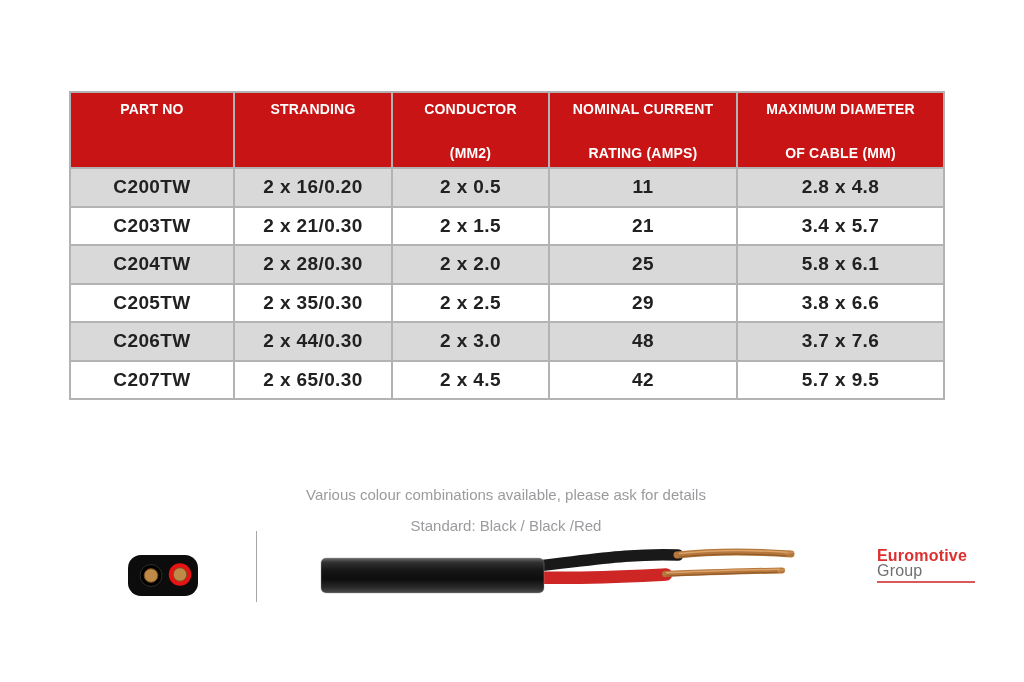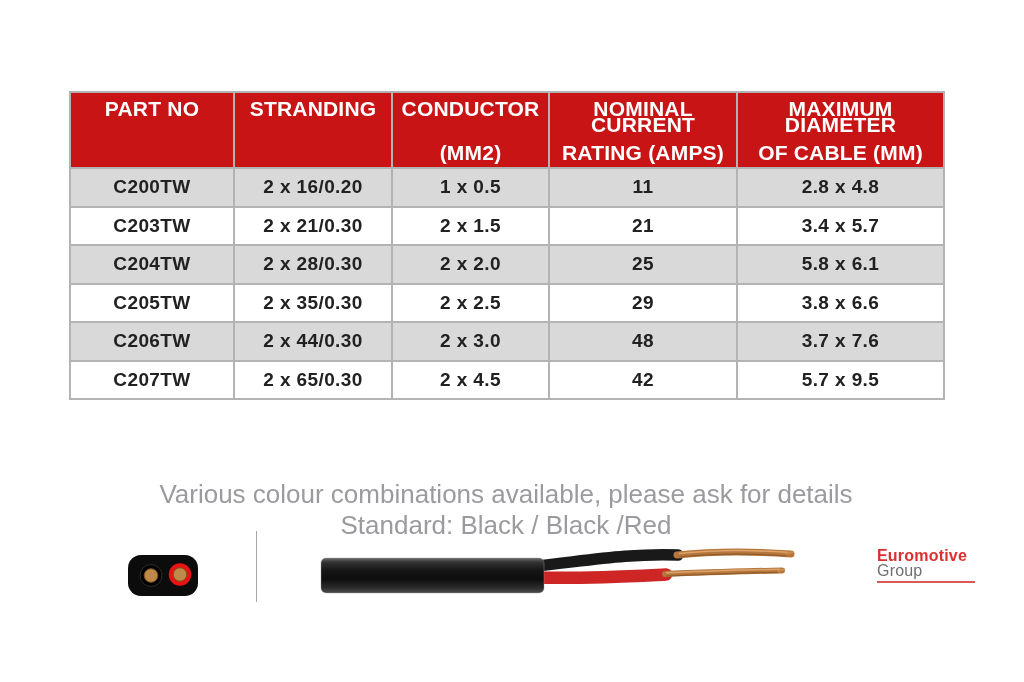--- a/index.html
+++ b/index.html
@@ -27,21 +27,21 @@
     border-collapse:collapse;
     table-layout:fixed;
   }
   table.spec th, table.spec td{
     border:2px solid var(--border-gray);
     padding:0;
   }
   table.spec th{
     background:var(--header-red);
     color:#ffffff;
-    font-size:21px;
+    font-size:14px;
     font-weight:bold;
     letter-spacing:.2px;
     height:74px;
     vertical-align:top;
   }
   .hcell{
     display:flex;flex-direction:column;justify-content:space-between;
     height:60px;padding:8px 2px 6px 2px;text-align:center;
   }
   .hline{line-height:16px;min-height:16px;}
@@ -54,21 +54,21 @@
     color:var(--cell-text);
     background:#ffffff;
     margin-left:48px;
   }
   table.spec tr.alt td{background:var(--row-alt);}
   
   .notes{
     position:absolute;left:69px;top:479px;width:874px;
     text-align:center;
     color:var(--note-gray);
-    font-size:26px;
+    font-size:15px;
     line-height:31px;
   }
   
   .cross-section{position:absolute;left:124px;top:550px;width:80px;height:50px;}
   .divider{position:absolute;left:256px;top:531px;width:1px;height:71px;background:#a6a6a6;}
   .cable-photo{position:absolute;left:300px;top:535px;width:510px;height:75px;}
   
   .logo{position:absolute;left:838px;top:549px;width:100px;margin-left:39px;}
   .logo .l1{color:var(--logo-red);font-size:16px;font-weight:bold;line-height:14px;letter-spacing:.2px;}
   .logo .l2{color:var(--logo-gray);font-size:16px;font-weight:normal;line-height:15px;letter-spacing:.2px;}
@@ -118,21 +118,21 @@
             <div class="hline">MAXIMUM DIAMETER</div>
             <div class="hline">OF CABLE (MM)</div>
           </div>
         </th>
       </tr>
     </thead>
     <tbody>
       <tr class="alt">
         <td>C200TW</td>
         <td>2 x 16/0.20</td>
-        <td>1 x 0.5</td>
+        <td>2 x 0.5</td>
         <td>11</td>
         <td>2.8 x 4.8</td>
       </tr>
       <tr>
         <td>C203TW</td>
         <td>2 x 21/0.30</td>
         <td>2 x 1.5</td>
         <td>21</td>
         <td>3.4 x 5.7</td>
       </tr>

